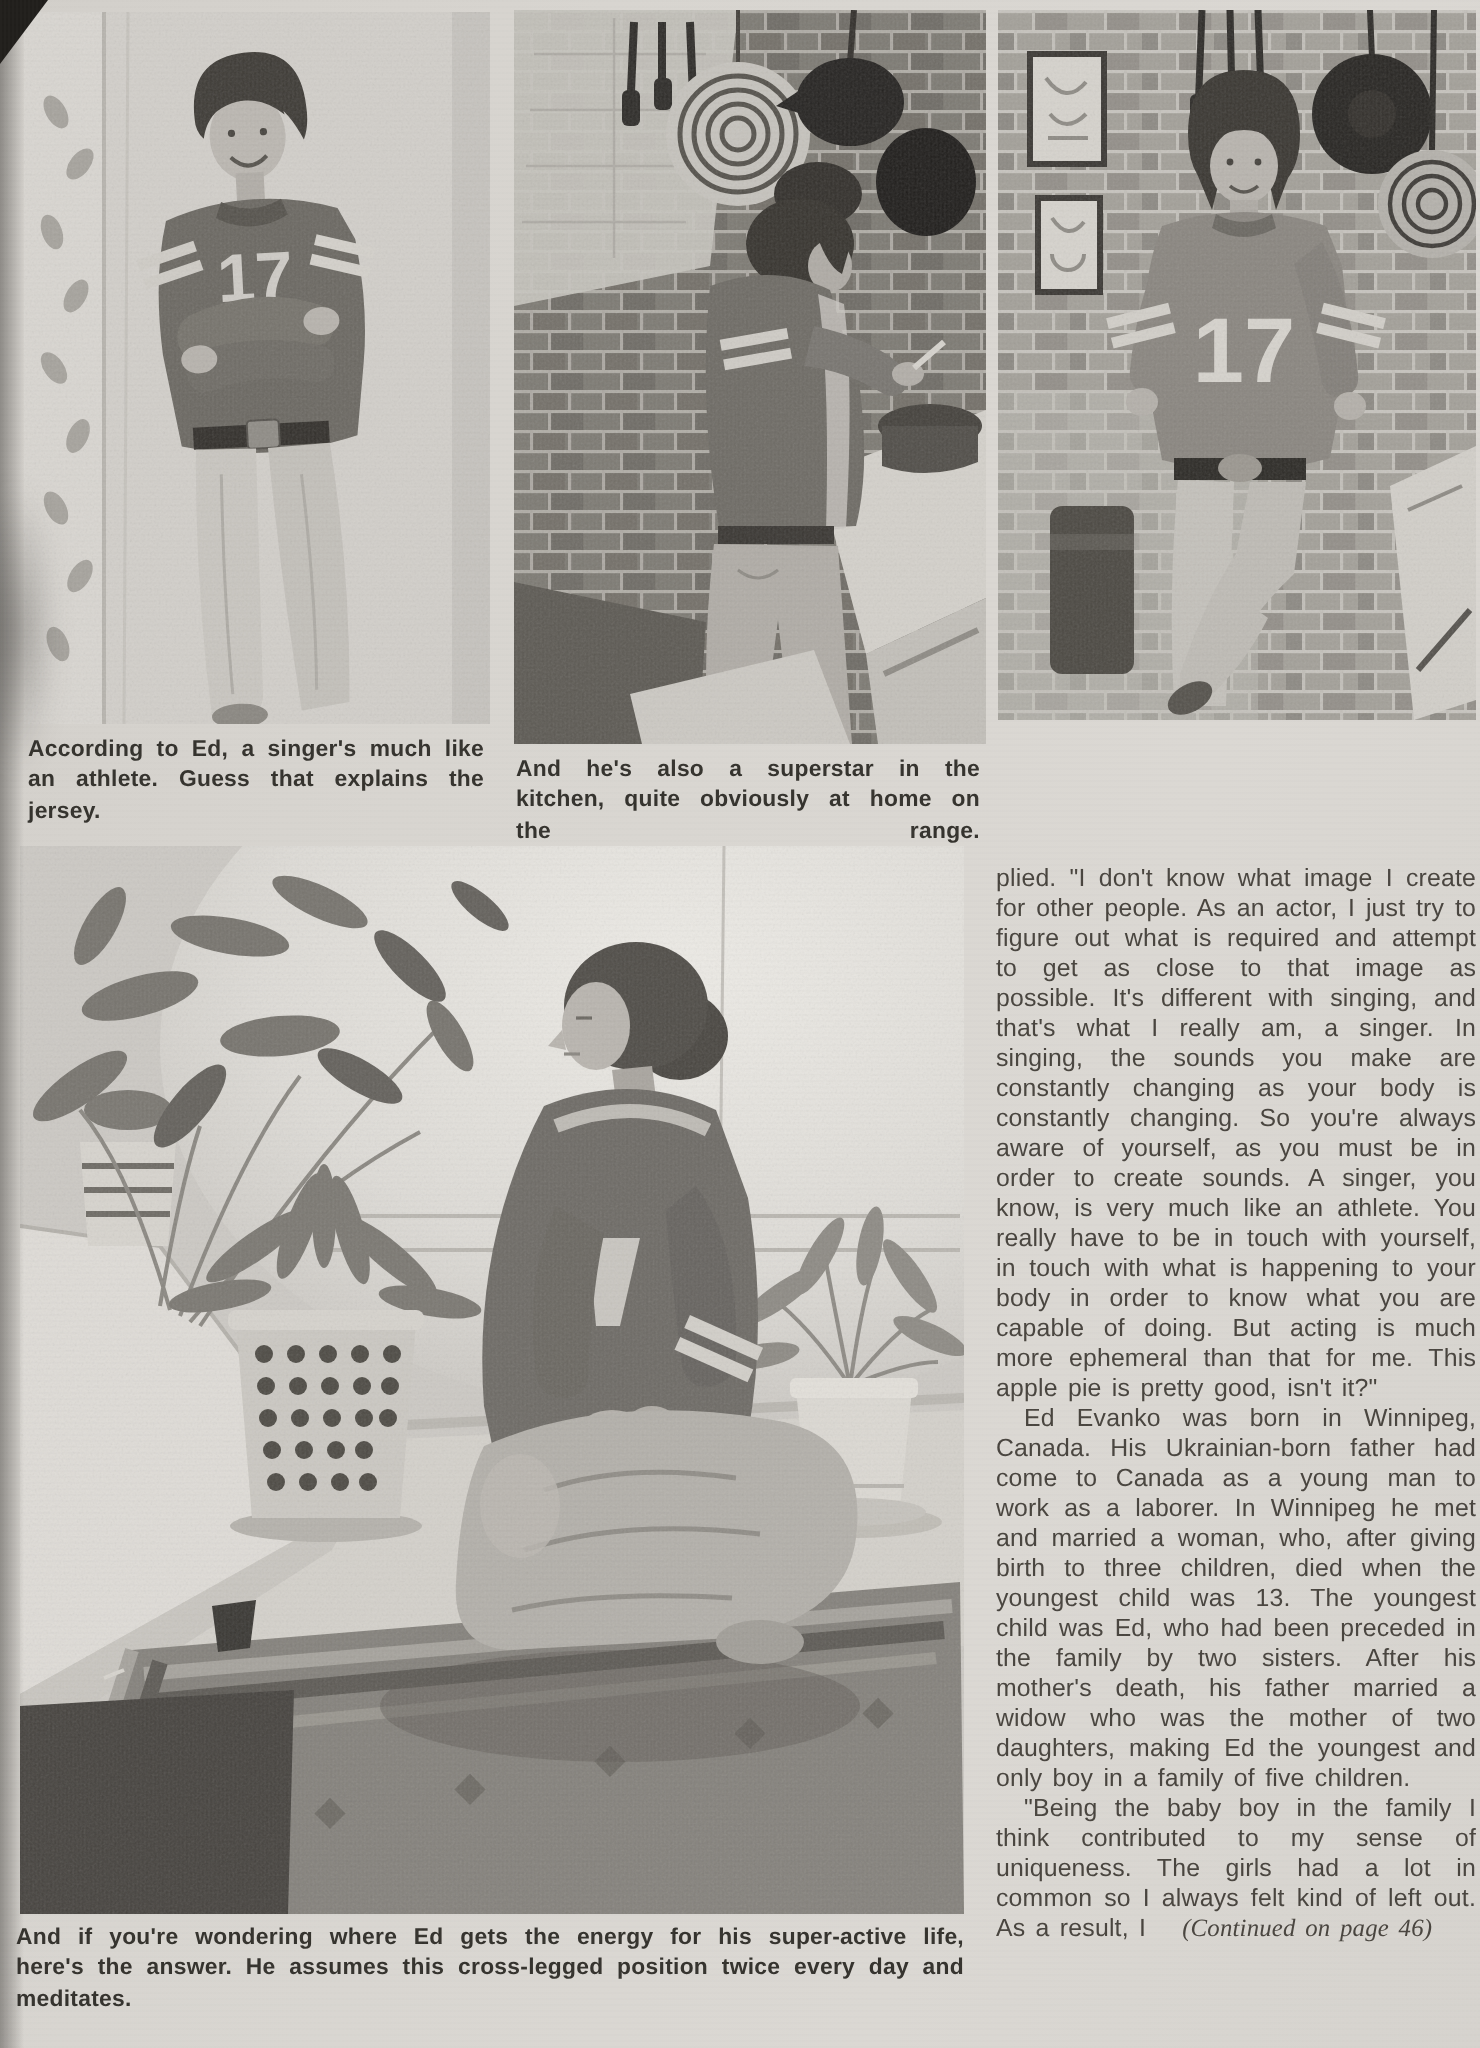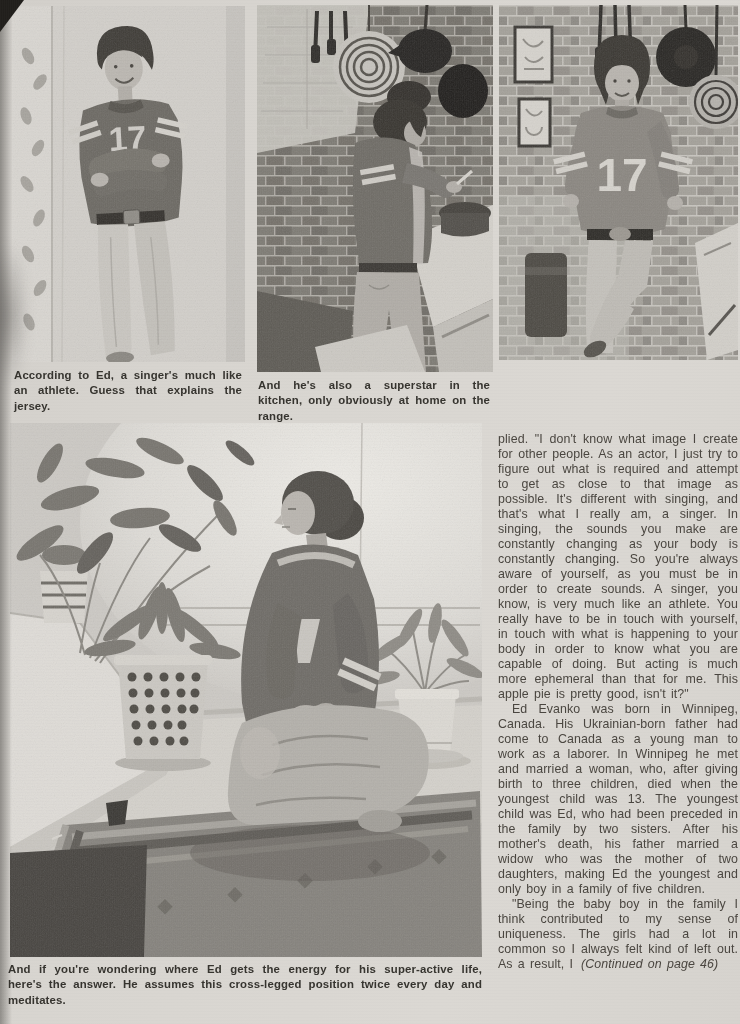--- a/index.html
+++ b/index.html
@@ -17,21 +17,21 @@
   .corner-tl{position:absolute;left:0;top:0;width:24px;height:32px;background:#211f1c;
     clip-path:polygon(0 0,100% 0,0 100%);}
   .photo{position:absolute;overflow:hidden;}
   .photo svg{display:block;}
   .caption{position:absolute;color:#35332e;font-weight:700;font-size:11.4px;line-height:1.34;
     letter-spacing:.15px;word-spacing:2.6px;text-align:justify;text-align-last:justify;}
   .article{position:absolute;left:498px;top:432px;width:240px;color:#49453f;
     font-size:12.4px;line-height:15px;text-align:justify;letter-spacing:.1px;word-spacing:1.6px;}
   .article p{margin:0;}
   .article p.indent{text-indent:14px;}
-  .cont{font-style:italic;margin-left:8px;white-space:nowrap;}
+  .cont{font-style:italic;margin-left:18px;white-space:nowrap;font-family:Liberation Serif, serif;}
 </style>
 </head>
 <body>
 
 <div class="page">
 
 <svg width="0" height="0" style="position:absolute" aria-hidden="true">
 <defs>
   <filter id="grain">
           <feTurbulence type="fractalNoise" baseFrequency="0.9" numOctaves="2" stitchTiles="stitch" result="n"></feTurbulence>
@@ -238,21 +238,21 @@
     <path d="M90,235 l28,1 l-4,112 l-26,0 q-3,-58 2,-113 z" fill="#c4c1bb"></path>
     <path d="M126,236 l28,0 l-6,46 q-26,24 -40,58 l-17,-8 q14,-40 28,-60 z" fill="#bebbb5"></path>
     <path d="M91,332 q20,-18 30,-38 l14,10 q-12,24 -30,40 q-8,6 -14,-2 z" fill="#bebbb5"></path>
     <ellipse cx="96" cy="344" rx="12" ry="7" fill="#55524c" transform="rotate(-28 96 344)"></ellipse>
   </g>
   <rect width="239" height="355" filter="url(#grain)" opacity=".15"></rect>
 </svg>
 </div>
 
 <div class="caption" style="left:14px;top:368px;width:228px">According to Ed, a singer's much like an athlete. Guess that explains the jersey.</div>
-<div class="caption" style="left:258px;top:378px;width:232px">And he's also a superstar in the kitchen, only obviously at home on the range.</div>
+<div class="caption" style="left:258px;top:378px;width:232px">And he's also a superstar in the kitchen, quite obviously at home on the range.</div>
 
 <div class="photo" style="left:10px;top:423px;width:472px;height:534px">
 <svg width="472" height="534" viewBox="0 0 472 534">
   <rect width="472" height="534" fill="#ccc9c4"></rect>
   <ellipse cx="330" cy="100" rx="260" ry="185" fill="url(#glow)"></ellipse>
   <path d="M150,185 h320 M150,202 h320" stroke="#b9b6b0" stroke-width="2" fill="none"></path>
   <line x1="352" y1="0" x2="350" y2="180" stroke="#c3c0ba" stroke-width="1.5"></line>
   <polygon points="120,300 472,282 472,400 70,420" fill="#d4d1cb"></polygon>
   <path d="M140,292 L472,276" stroke="#bab7b1" stroke-width="5" fill="none"></path>
   <polygon points="0,190 70,200 168,330 0,424" fill="#dfdcd7"></polygon>

